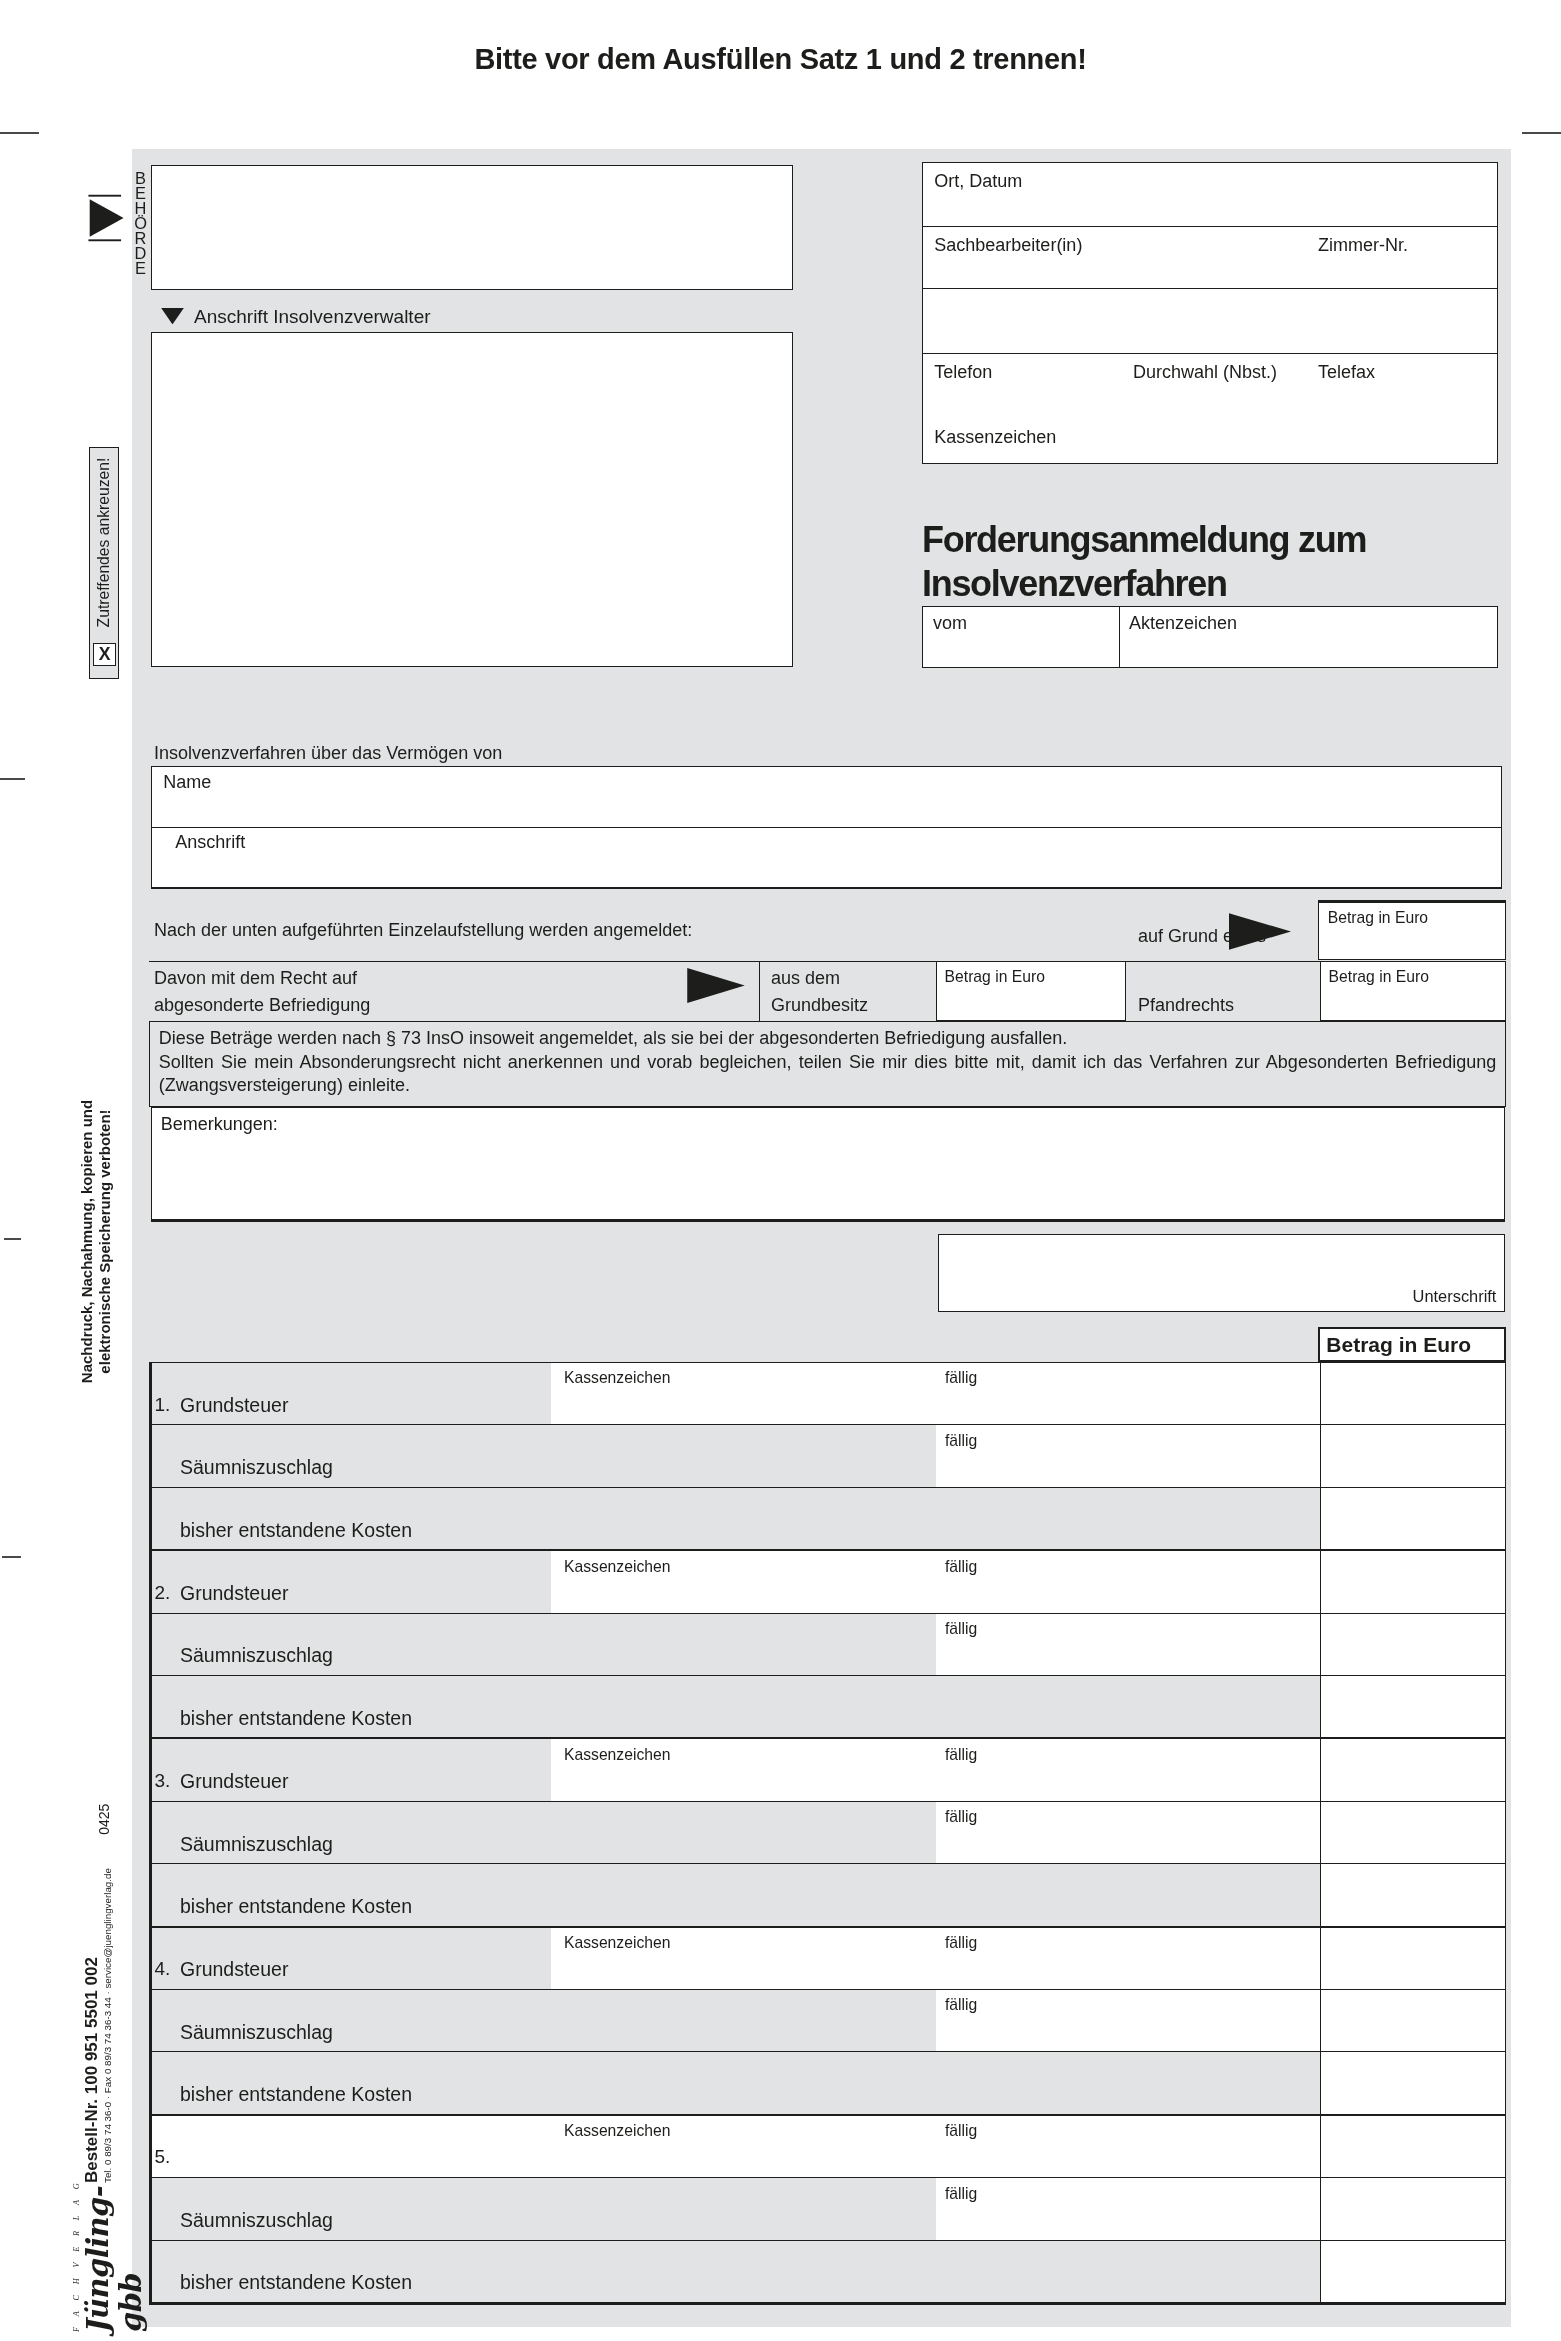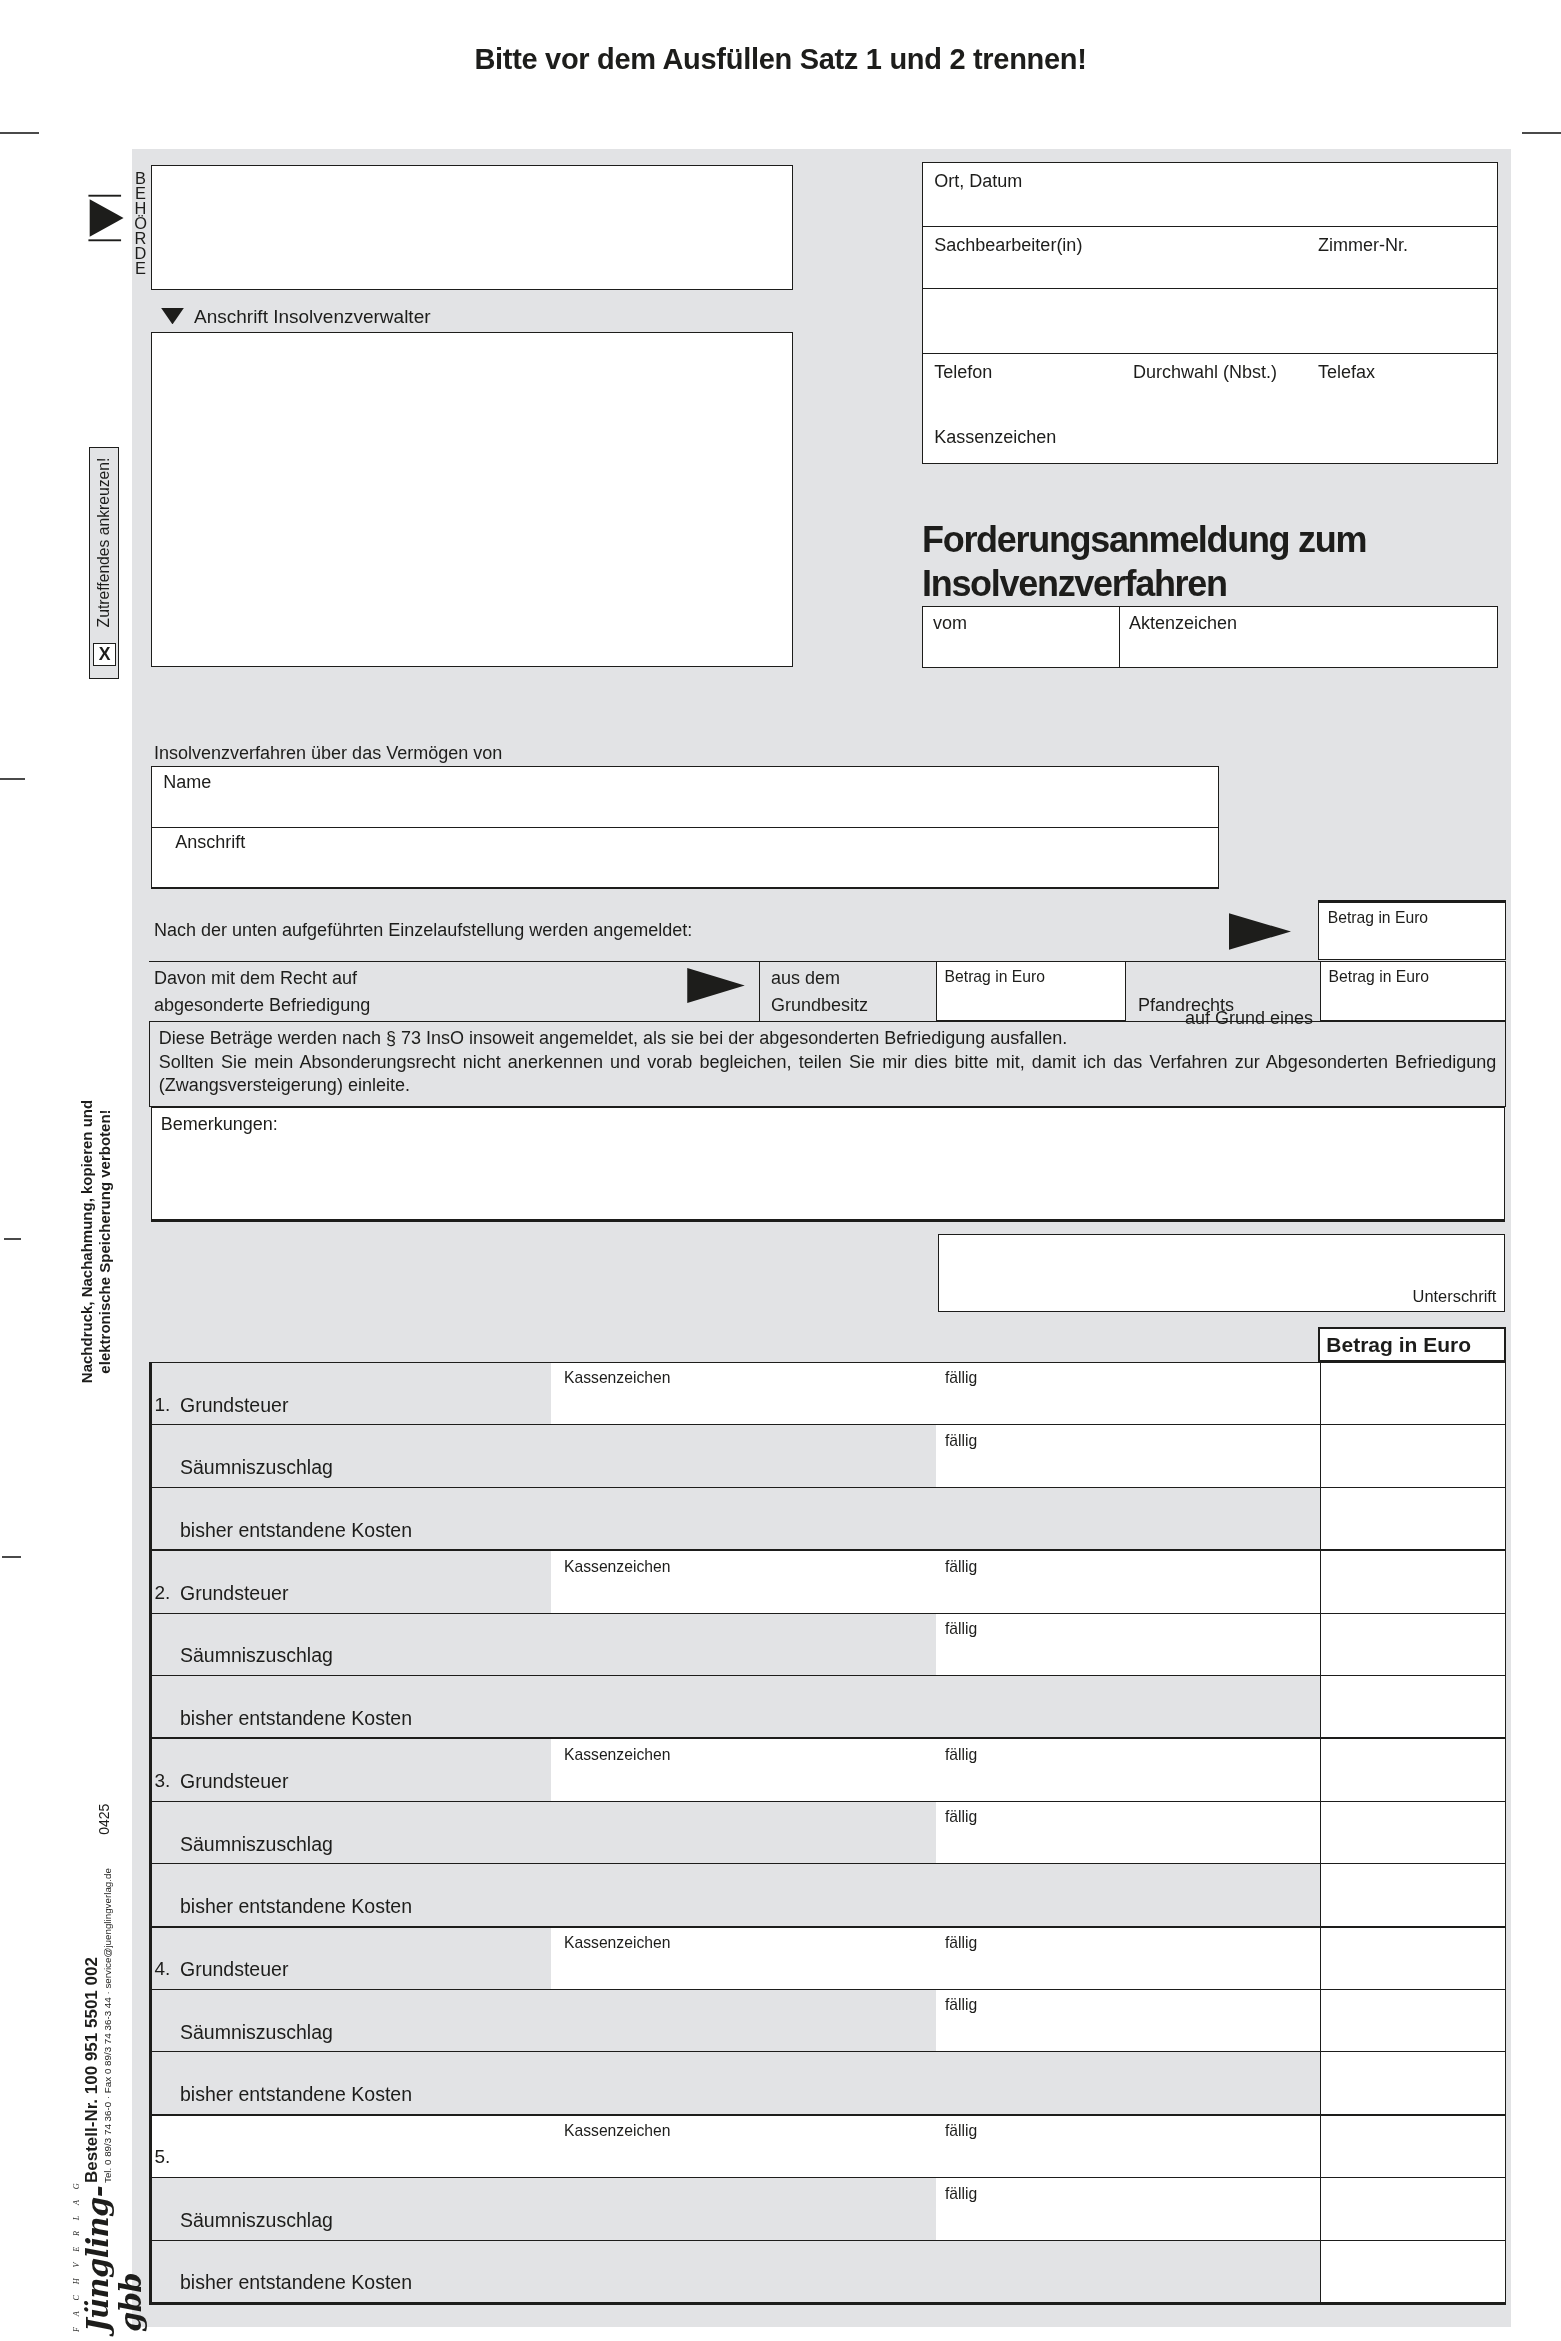--- a/index.html
+++ b/index.html
@@ -110,21 +110,21 @@
   <div class="abs bigtitle" style="left:922px;top:518px;">Forderungsanmeldung zum</div>
   <div class="abs bigtitle" style="left:922px;top:562px;">Insolvenzverfahren</div>
 
   <div class="whitebox" style="left:922px;top:606px;width:576px;height:62px;">
     <div class="vline" style="left:196px;"></div>
     <div class="lab" style="left:10px;top:6.3px;">vom</div>
     <div class="lab" style="left:206px;top:6.3px;">Aktenzeichen</div>
   </div>
 
   <div class="abs lab29" style="left:154px;top:743px;">Insolvenzverfahren über das Vermögen von</div>
-  <div class="whitebox" style="left:151px;top:766px;width:1068px;height:123px;border-bottom-width:2.5px;">
+  <div class="whitebox" style="left:151px;top:766px;width:1351px;height:123px;border-bottom-width:2.5px;">
     <div class="hline" style="top:60px;"></div>
     <div class="lab" style="left:11.3px;top:5px;">Name</div>
     <div class="lab" style="left:11.3px;top:65px;margin-left:12px;">Anschrift</div>
   </div>
 
   <div class="abs lab29" style="left:154px;top:920px;">Nach der unten aufgeführten Einzelaufstellung werden angemeldet:</div>
   <svg class="abs" style="left:1229px;top:913px;" width="62" height="37" viewBox="0 0 98 58">
     <polygon points="0,0 98,29 0,58" class="arrow"></polygon>
   </svg>
   <div class="whitebox" style="left:1318px;top:900px;width:188px;height:60px;border-top-width:3.8px;border-width:1.3px;border-top-width:3.8px;">
@@ -136,21 +136,21 @@
   <div class="abs lab29" style="left:154px;top:968px;">Davon mit dem Recht auf</div>
   <div class="abs lab29" style="left:154px;top:995px;">abgesonderte Befriedigung</div>
   <svg class="abs" style="left:687px;top:968px;" width="58" height="35" viewBox="0 0 92 56">
     <polygon points="0,0 92,28 0,56" class="arrow"></polygon>
   </svg>
   <div class="abs lab29" style="left:771px;top:968px;">aus dem</div>
   <div class="abs lab29" style="left:771px;top:995px;">Grundbesitz</div>
   <div class="whitebox" style="left:936px;top:961px;width:190px;height:60px;border-width:1.3px;">
     <div class="lab25" style="left:7.6px;top:6.3px;">Betrag in Euro</div>
   </div>
-  <div class="abs lab29" style="left:1138px;top:1008px;margin-left:47px;">auf Grund eines</div>
+  <div class="abs lab29" style="left:1138px;top:926px;">auf Grund eines</div>
   <div class="abs lab29" style="left:1138px;top:995px;">Pfandrechts</div>
   <div class="whitebox" style="left:1320px;top:961px;width:186px;height:60px;border-width:1.3px;">
     <div class="lab25" style="left:7.6px;top:6.3px;">Betrag in Euro</div>
   </div>
 
   <div class="abs" style="left:149px;top:1021px;width:1357px;height:86px;border:1.3px solid var(--ln);box-sizing:border-box;">
     <div class="abs" style="left:8.8px;top:6.3px;font-size:18px;">Diese Beträge werden nach § 73 InsO insoweit angemeldet, als sie bei der abgesonderten Befriedigung ausfallen.</div>
     <div class="abs" style="left:8.8px;top:29px;right:8.8px;font-size:18px;line-height:23px;text-align:justify;">Sollten Sie mein Absonderungsrecht nicht anerkennen und vorab begleichen, teilen Sie mir dies bitte mit, damit ich das Verfahren zur Abgesonderten Befriedigung (Zwangsversteigerung) einleite.</div>
   </div>
 

